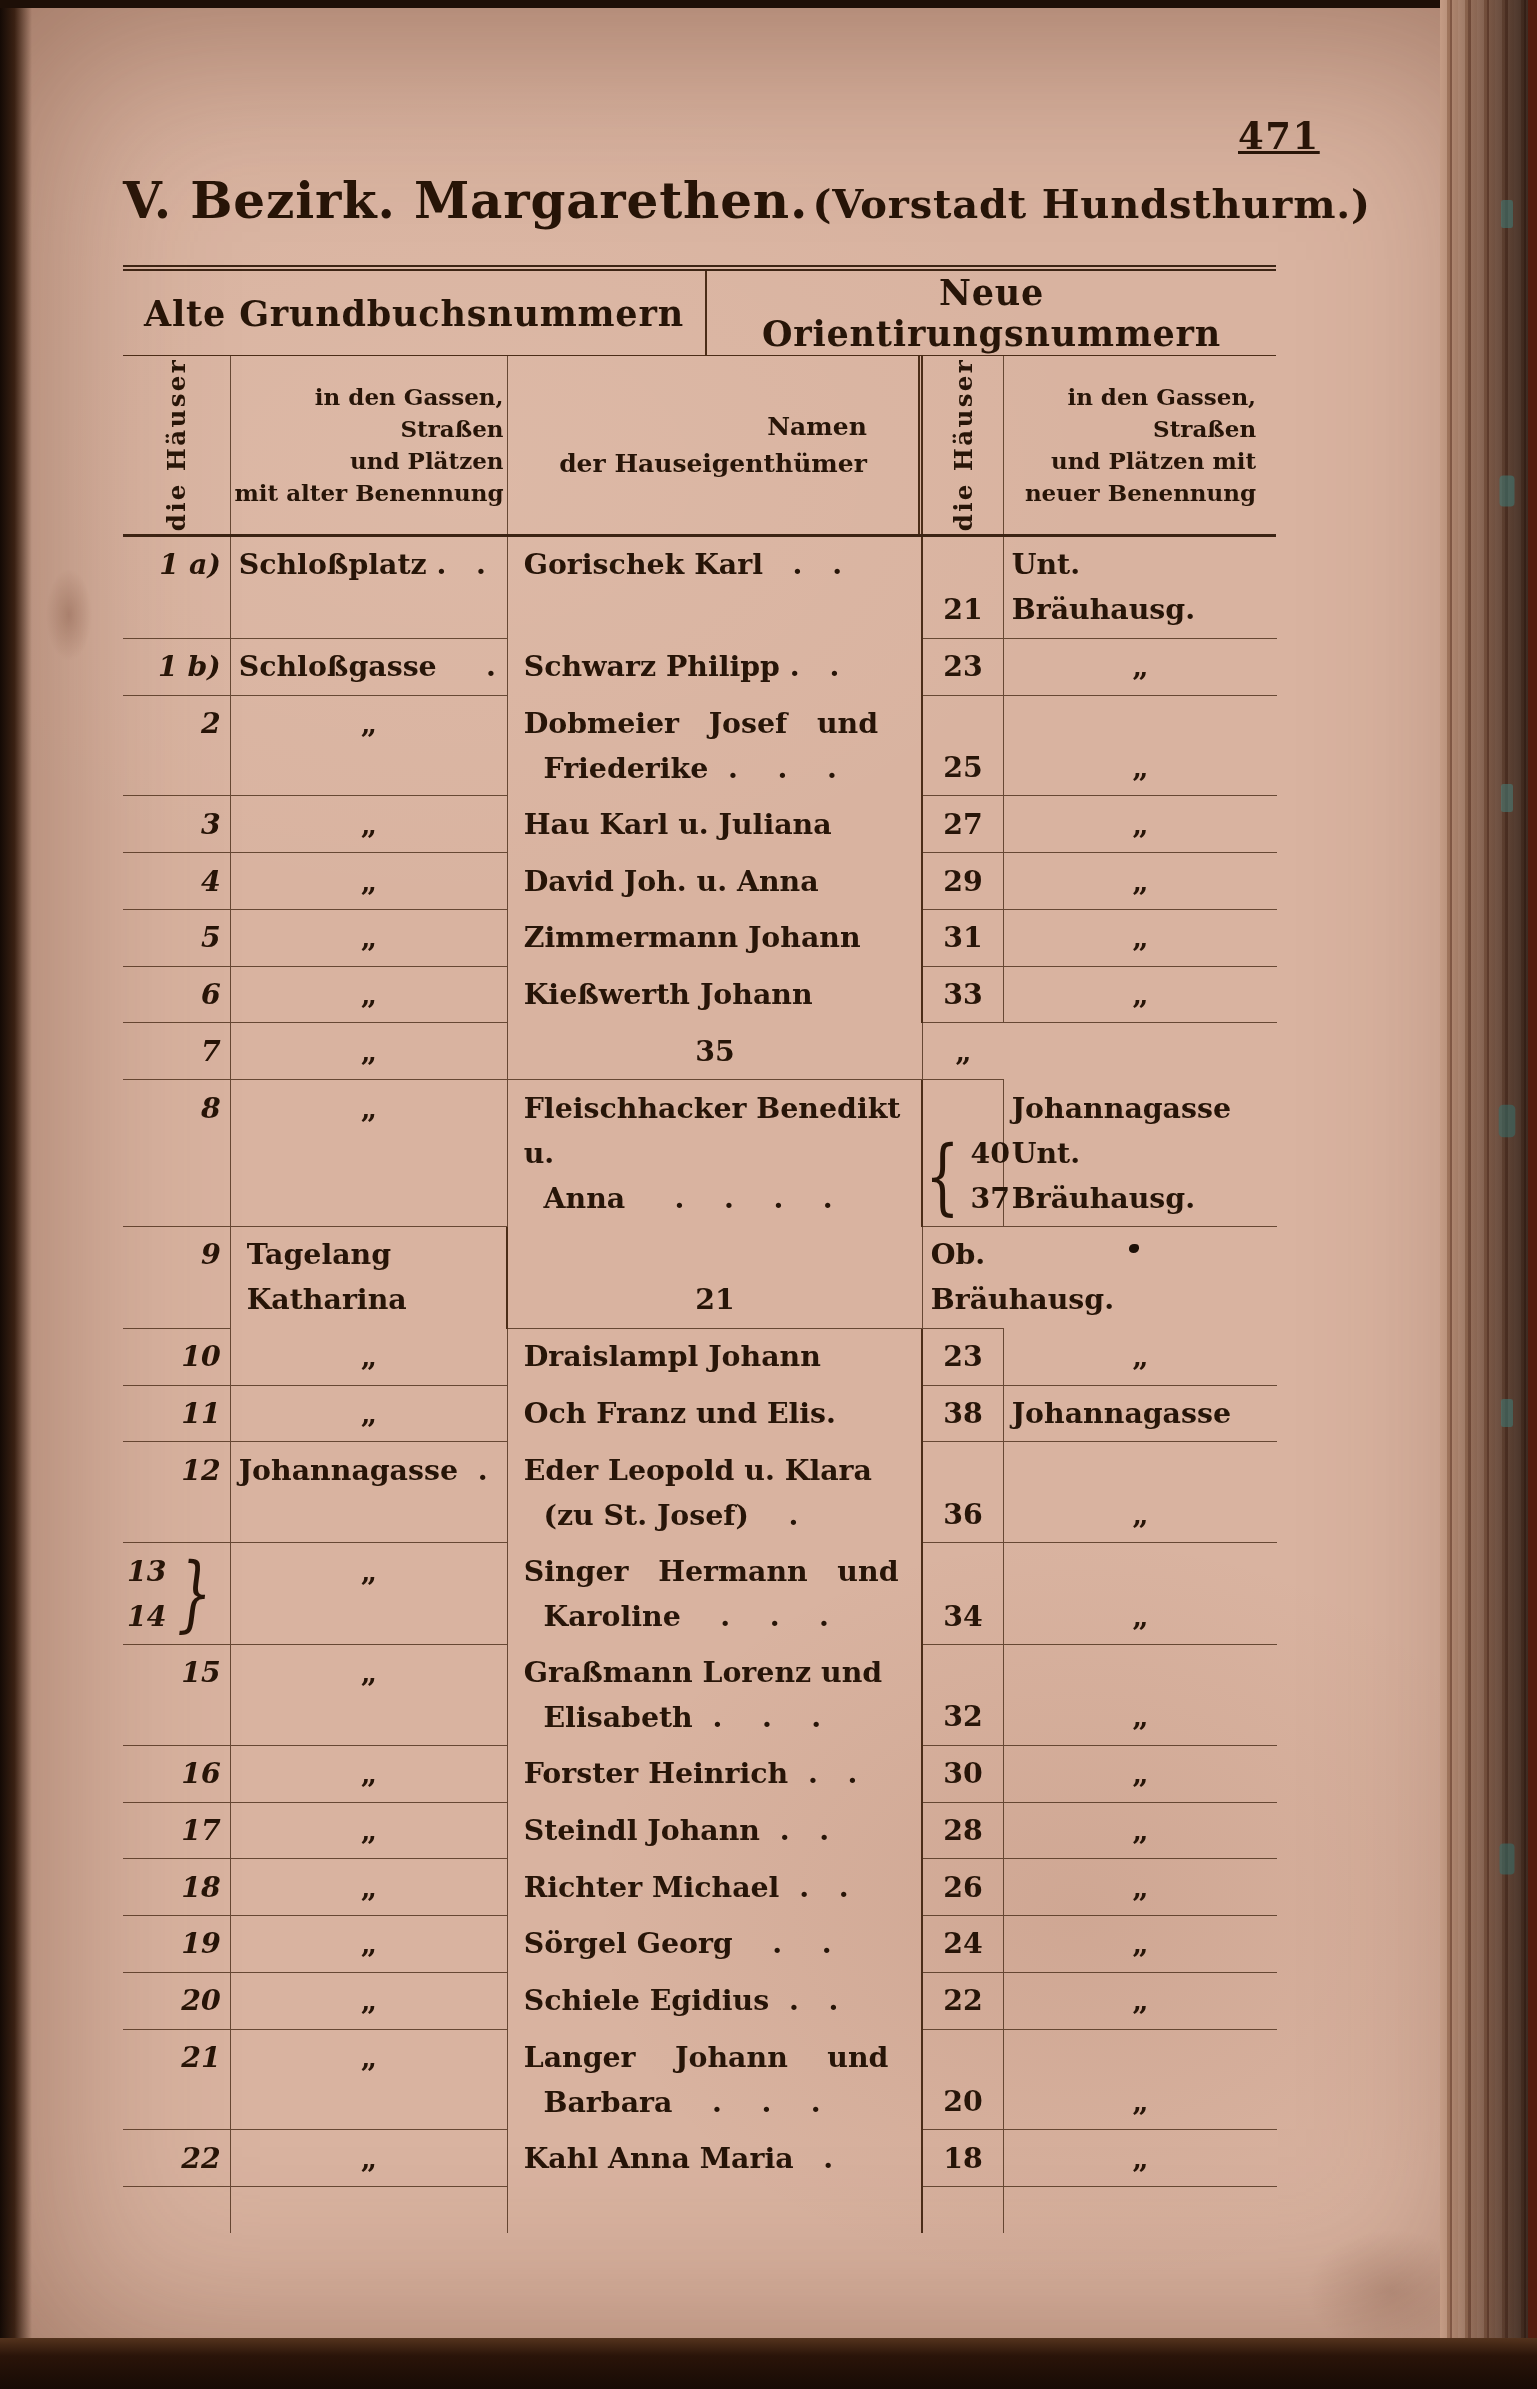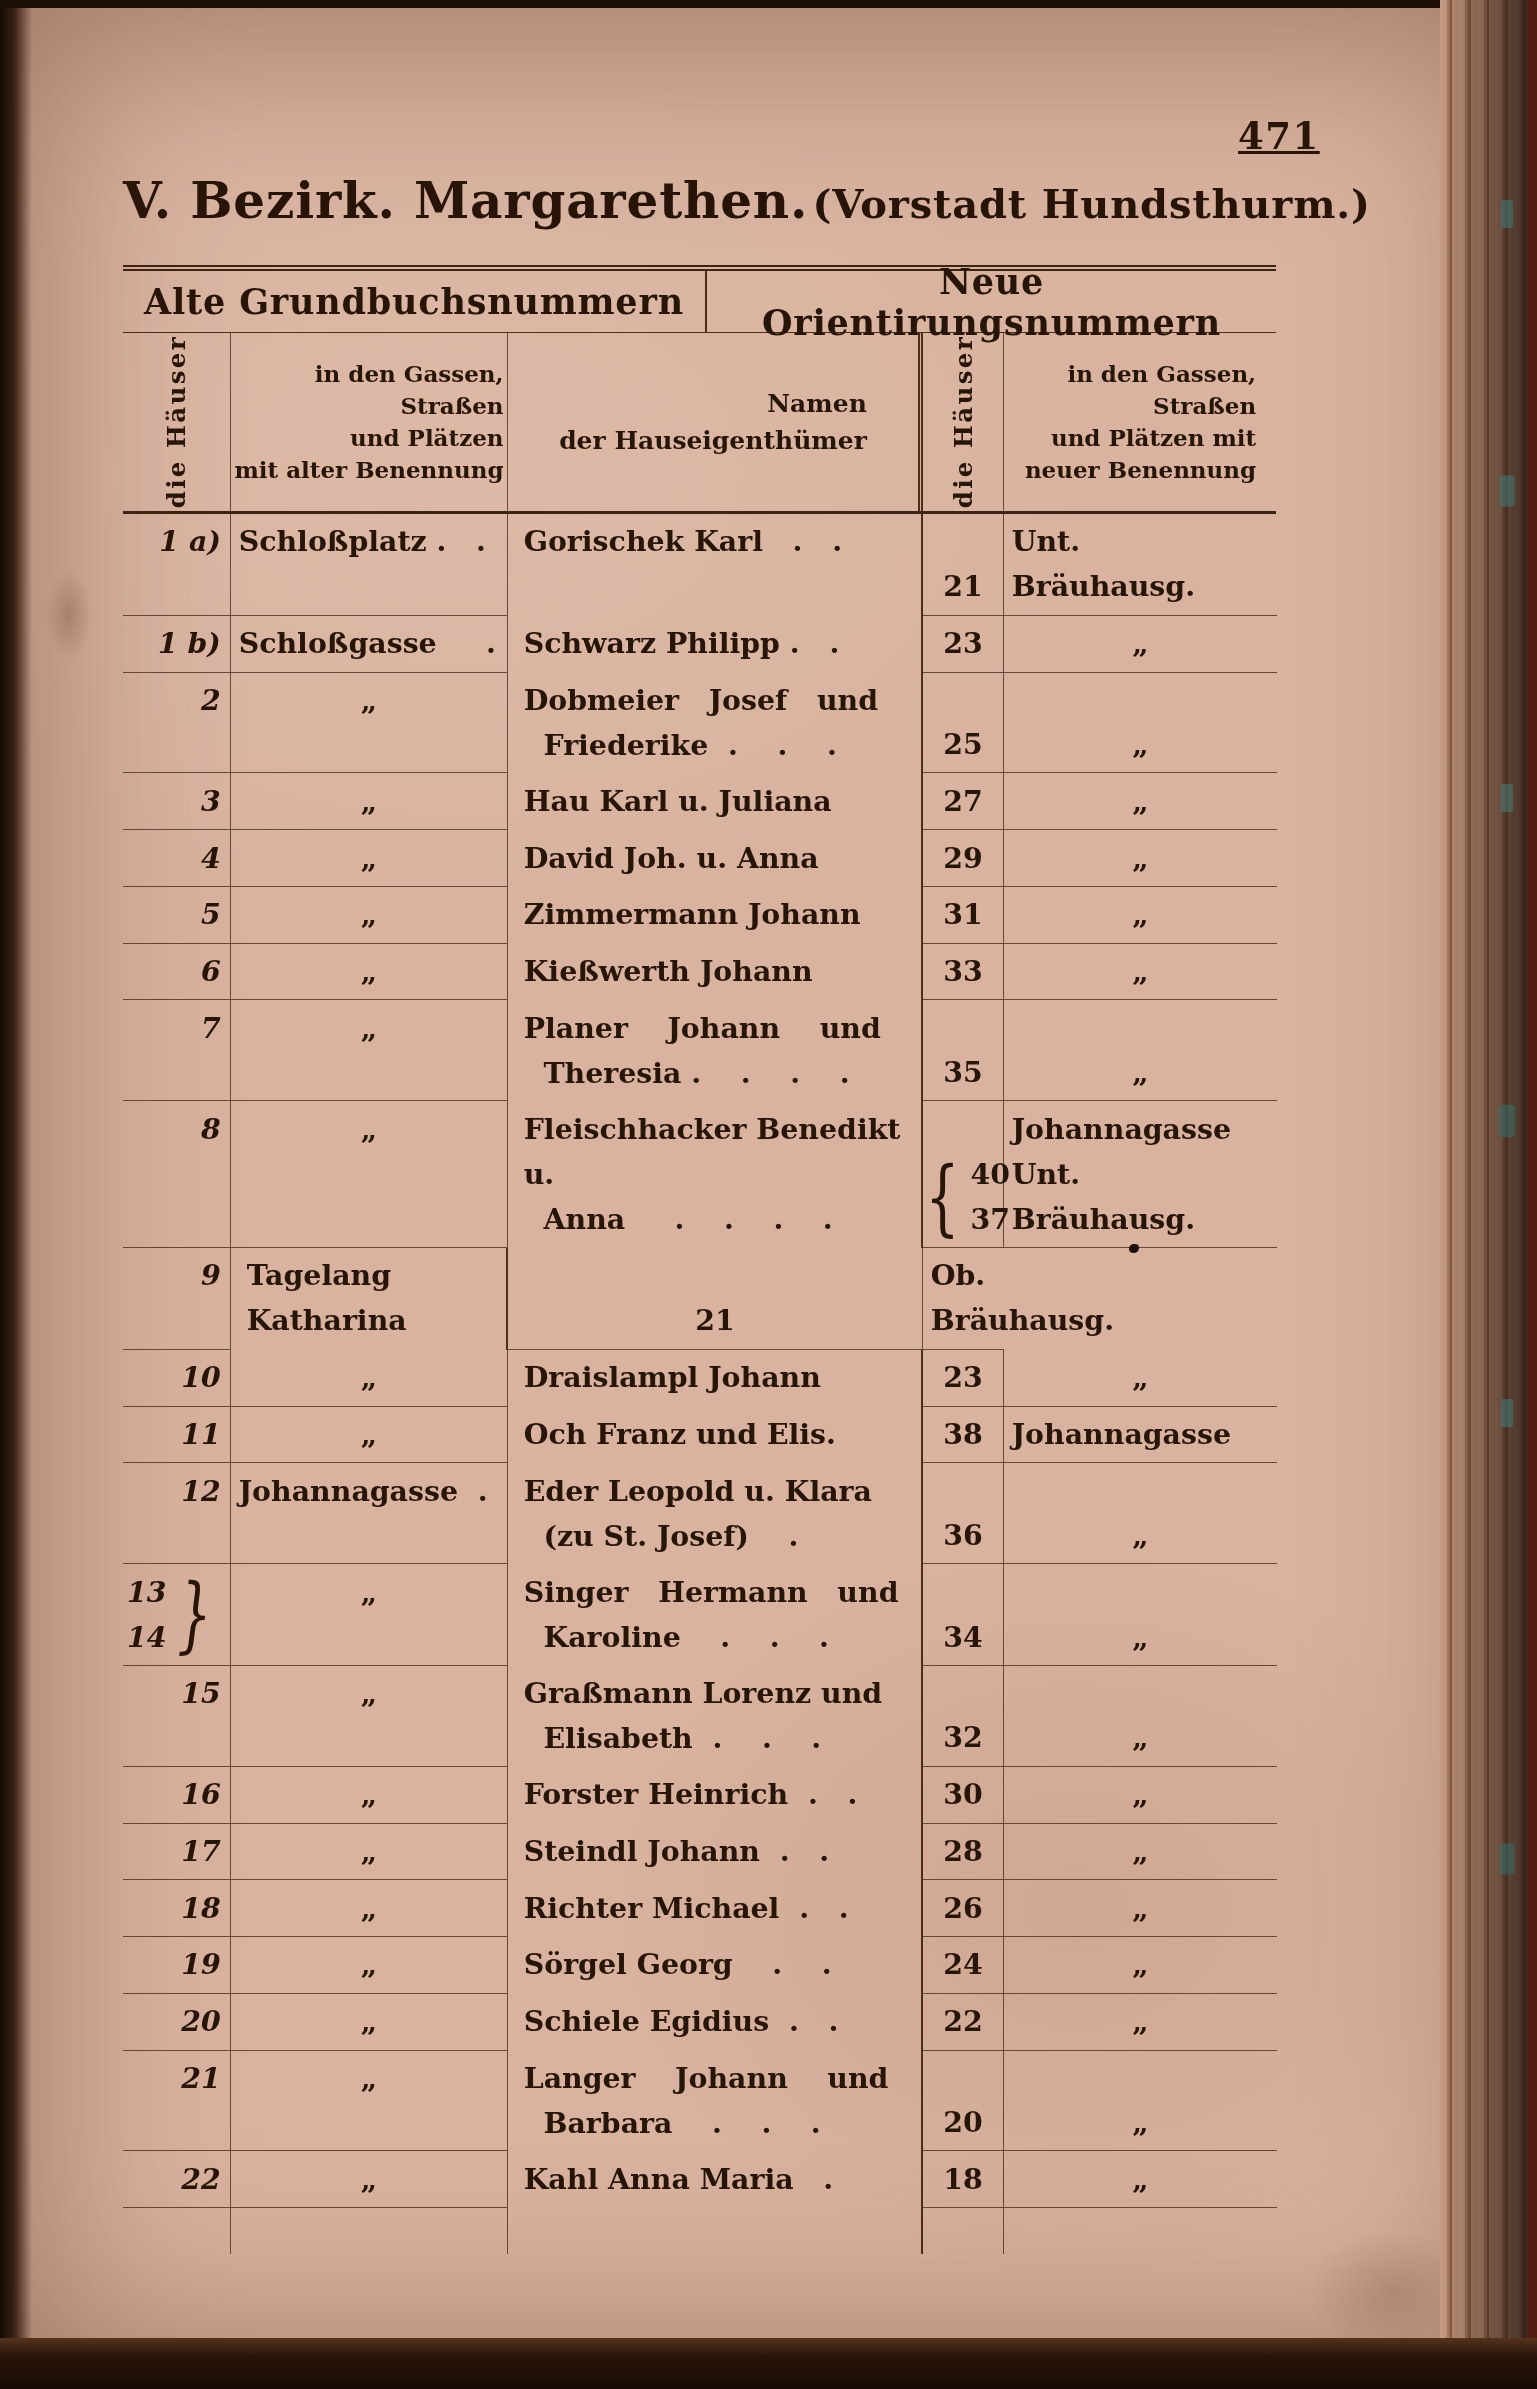--- a/index.html
+++ b/index.html
@@ -57,21 +57,21 @@
   }
   .title .t-main{font-size:50px;letter-spacing:0.8px;}
   .title .t-sub{font-size:40px;letter-spacing:0.8px;}
 
   .table{
     position:absolute;left:123px;top:265px;width:1153px;
   }
   
   .gh-row{
     display:flex;border-top:6.2px double #3c2414;border-bottom:1.5px solid var(--line);
-    height:68px;align-items:flex-end;
+    height:91px;align-items:flex-end;
   }
   .gh-cell{font-size:35px;font-weight:bold;text-align:center;letter-spacing:0.8px;height:100%;
     display:flex;align-items:center;justify-content:center;}
   .gh-left{width:584px;border-right:2.3px solid var(--line);}
   .gh-right{width:569px;}
 
   
   .hdr-row{display:grid;grid-template-columns:var(--cols);height:181px;border-bottom:3.1px solid #3c2414;}
   .hcell{display:flex;align-items:center;justify-content:center;text-align:right;
     font-weight:bold;white-space:pre-line;}
@@ -248,22 +248,20 @@
               <span class="txt num">„</span>
             </div>
           </div>
           <div class="row">
             <div class="cell c1">
               <span class="txt num">7</span>
             </div>
             <div class="cell c2 ditto">
               <span class="txt">„</span>
             </div>
-            <div class="cell c3"><span class="txt">Planer    Johann    und
-  Theresia .    .    .    .</span></div>
             <div class="cell c4">
               <span class="txt num">35</span>
             </div>
             <div class="cell c5 ditto">
               <span class="txt num">„</span>
             </div>
           </div>
           <div class="row">
             <div class="cell c1">
               <span class="txt num">8</span>

